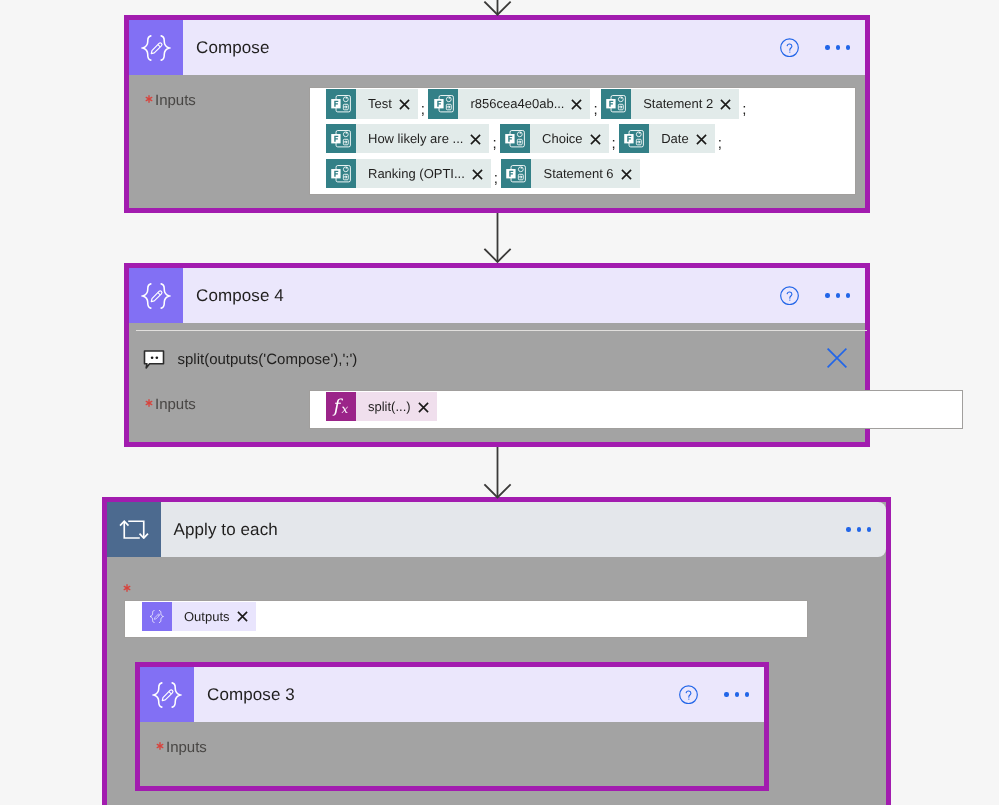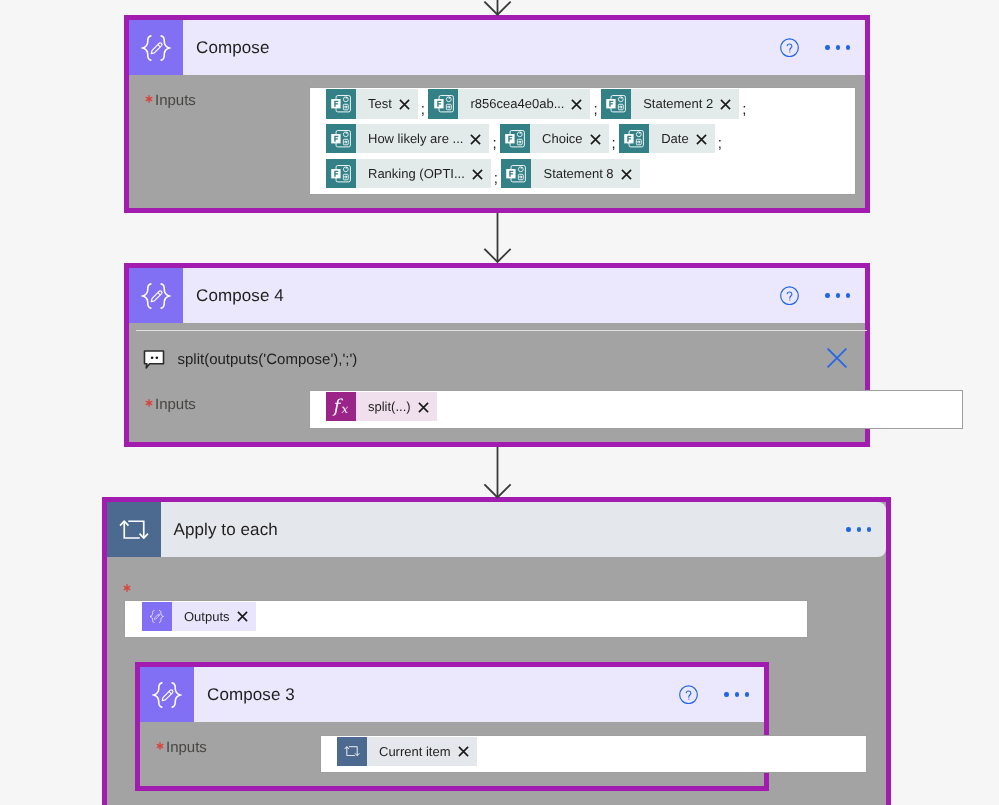--- a/index.html
+++ b/index.html
@@ -289,21 +289,21 @@
             </span>
         </span>
         <span class="sep">;</span>
         <span class="tok tok-forms">
           <span class="ic">
               <svg width="21" height="21">
                 <use href="#sym-forms"></use>
               </svg>
             </span>
           <span class="tx">
-              <span class="tlbl">Statement 8</span>
+              <span class="tlbl">Statement 6</span>
               <span class="xw">
                 <svg width="11" height="11">
                   <use href="#sym-x"></use>
                 </svg>
               </span>
             </span>
         </span>
       </div>
     </div>
   </div>
@@ -455,34 +455,15 @@
 
       <div class="row" style="left:16px;top:72px;">
         <span class="req">
             <svg width="8" height="8">
               <use href="#sym-star"></use>
             </svg>
           </span>
         <span class="lbl">Inputs</span>
       </div>
 
-      <div class="tokenbox" style="left:180px;top:67.5px;width:547px;height:38.5px;">
-        <div class="tokenline" style="padding:1.3px 0 0 15.5px;">
-          <span class="tok tok-loop">
-            <span class="ic">
-                <svg width="16" height="10.3">
-                  <use href="#sym-loop"></use>
-                </svg>
-              </span>
-            <span class="tx">
-                <span class="tlbl">Current item</span>
-                <span class="xw">
-                  <svg width="11" height="11">
-                    <use href="#sym-x"></use>
-                  </svg>
-                </span>
-              </span>
-          </span>
-        </div>
-      </div>
     </div>
   </div>
 </div>
 
 </body></html>

